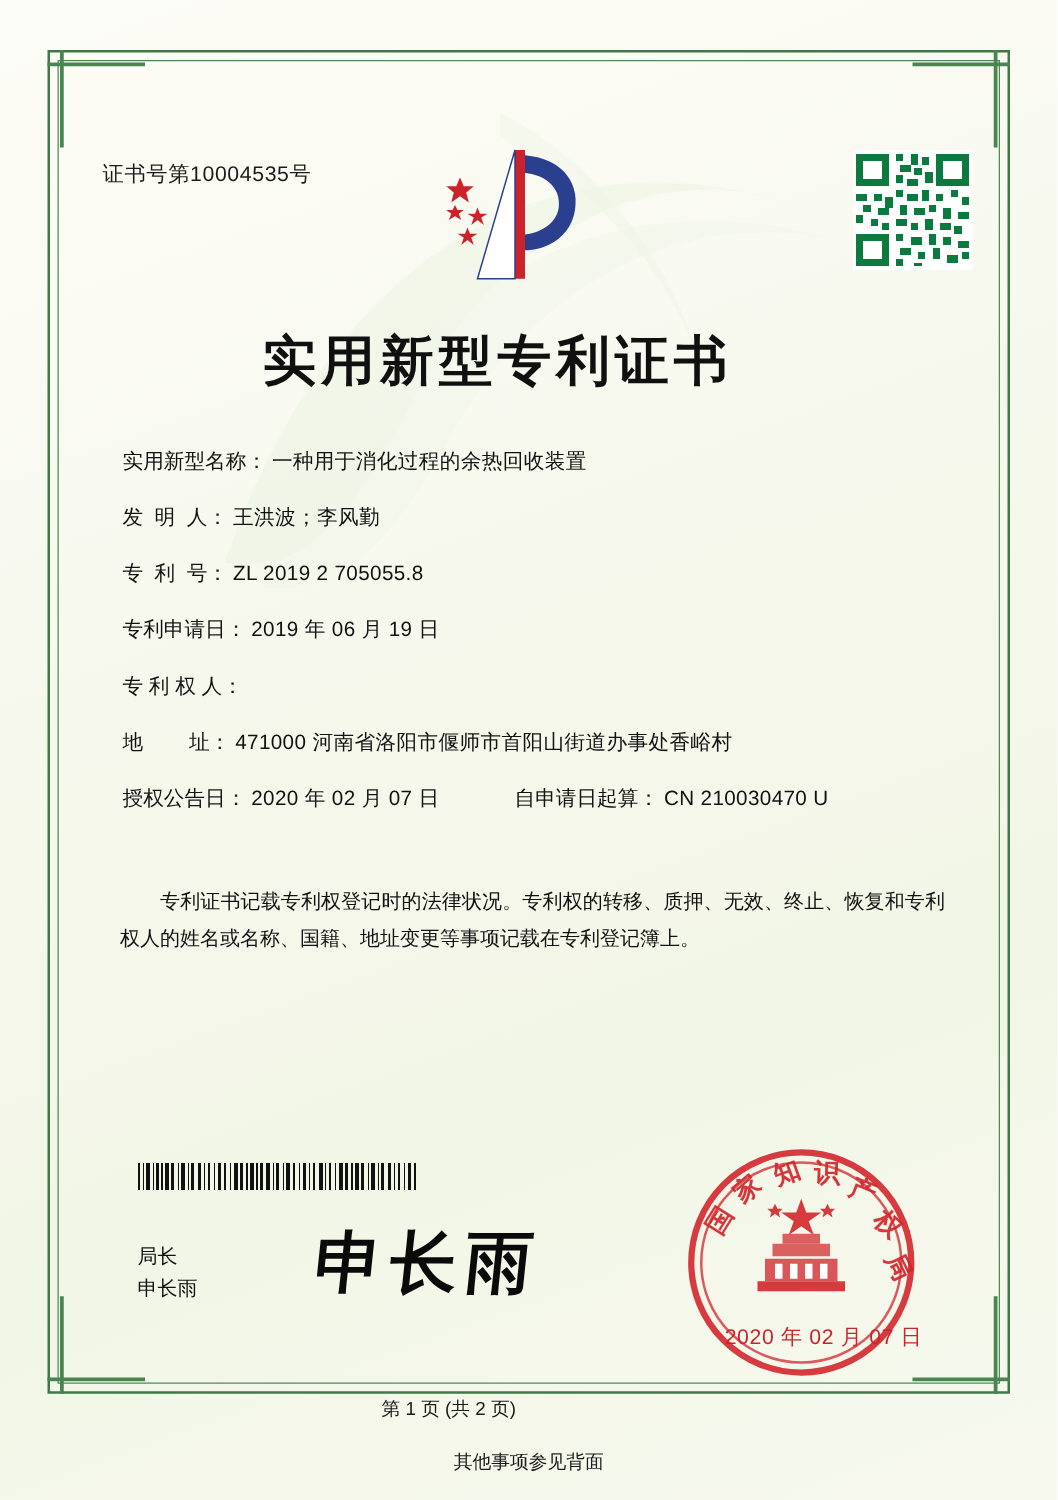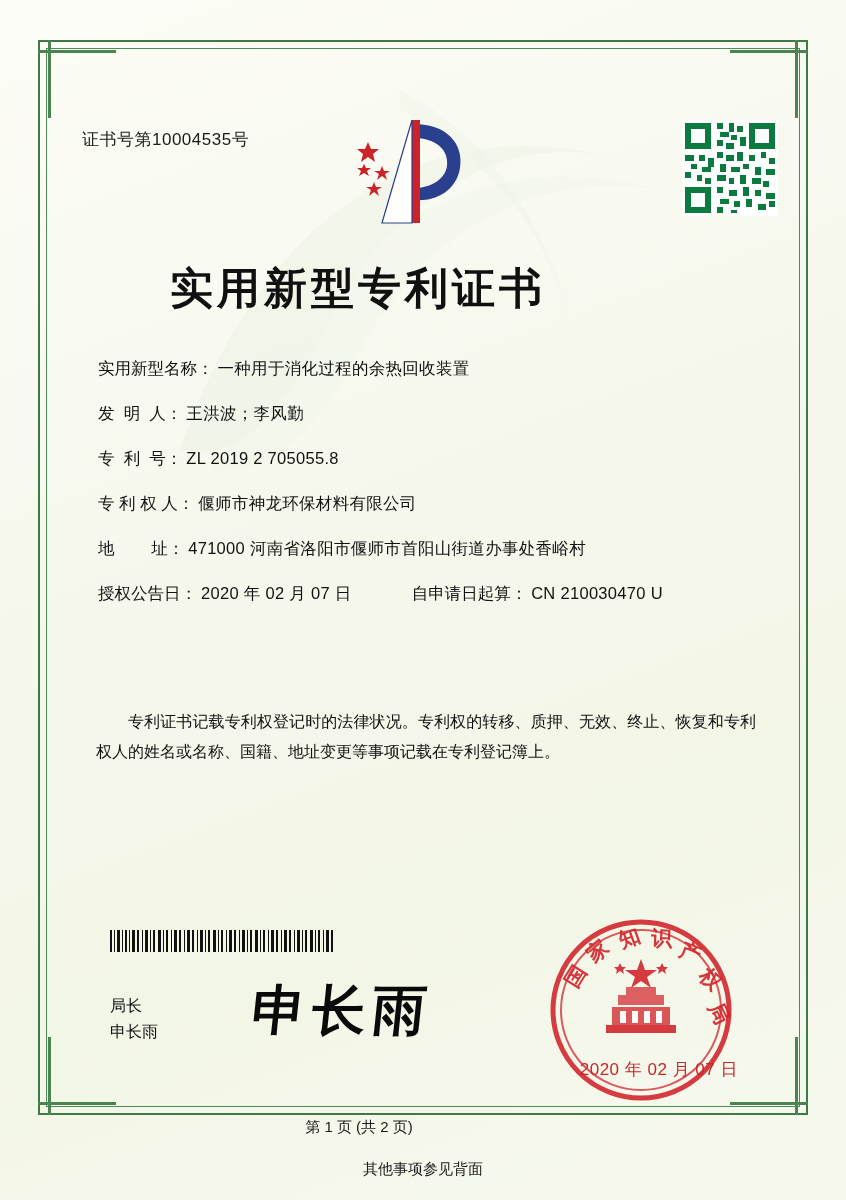--- a/index.html
+++ b/index.html
@@ -100,20 +100,21 @@
   .title {
     position: absolute;
     left: 0; top: 260px;
     width: 716px;
     text-align: center;
     font-size: 43px;
     font-weight: bold;
     letter-spacing: 4px;
     color: #101010;
     font-family: "DejaVu Serif", serif;
+    padding-left: 40px;
   }
 
   
   .fields {
     position: absolute;
     left: 98px;
     top: 358px;
     width: 660px;
   }
   .row {
@@ -322,22 +323,25 @@
     </div>
     <div class="row">
       <span class="label">发  明  人：</span>
       <span class="value">王洪波；李风勤</span>
     </div>
     <div class="row">
       <span class="label">专  利  号：</span>
       <span class="value">ZL 2019 2 705055.8</span>
     </div>
     <div class="row">
+      <span class="label">专利申请日：</span>
+      <span class="value">2019 年 06 月 19 日</span>
+    </div>
+    <div class="row">
       <span class="label">专 利 权 人：</span>
-      <span class="value">偃师市神龙环保材料有限公司</span>
     </div>
     <div class="row">
       <span class="label">地        址：</span>
       <span class="value">471000 河南省洛阳市偃师市首阳山街道办事处香峪村</span>
     </div>
     <div class="row pubrow">
       <span class="label">授权公告日：</span>
       <span class="value">2020 年 02 月 07 日</span>
       <span class="gap"></span>
       <span class="label">自申请日起算：</span>

